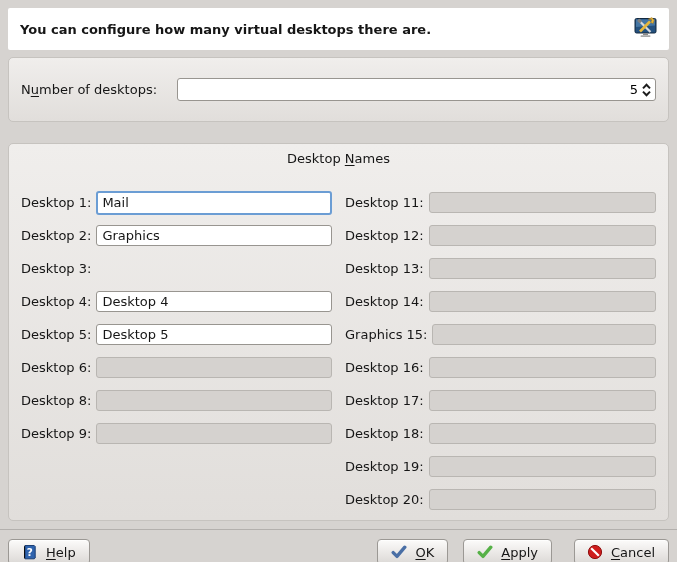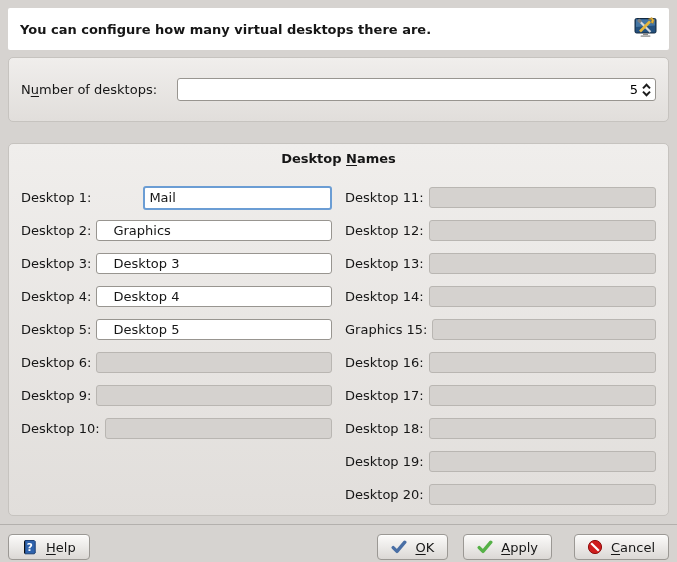--- a/index.html
+++ b/index.html
@@ -23,21 +23,21 @@
     background:linear-gradient(#f0eeec,#e1dedb);
     border:1px solid #c6c3bf; border-radius:5px;
   }
   .panel-number {
     flex:0 0 65px; display:flex; align-items:center; padding:0 12px; margin-bottom:21px;gap:10px;
   }
   .panel-names {
     flex:1 1 auto; margin-bottom:0; padding:6px 12px 10px;
     display:flex; flex-direction:column;
   }
-  .group-title { text-align:center; line-height:18px; margin-bottom:19px;font-weight:bold; }
+  .group-title { text-align:center; line-height:18px; margin-bottom:24px; }
 
   .mn { text-decoration:underline; text-underline-offset:2px; }
 
   label.field-label { white-space:nowrap; }
 
   .spinbox {
     flex:1; margin-left:10px; height:23px;
     background:#fff; border:1px solid #989590; border-radius:3px;
     display:flex; align-items:center; padding:0 3px 0 6px;
   }
@@ -49,27 +49,27 @@
   .spin-arrows svg { display:block; }
 
   .columns { display:flex; gap:13px; flex:1; }
   .col { flex:1; display:flex; flex-direction:column; gap:12px; }
 
   .name-row { display:flex; align-items:center; gap:5px; height:21px; }
   .name-row .field-label { min-width:63px; }
   .name-row input {
     flex:1; width:100%; height:21px; font:inherit;
     background:#fff; border:1px solid #989590; border-radius:3px;
-    padding:0 16px; outline:none; caret-color:#000; min-width:0; color:#161616;
+    padding:0 5px; outline:none; caret-color:#000; min-width:0; color:#161616;
   }
   .name-row input:disabled {
     background:#d5d2cf; border-color:#b9b6b2;
   }
   .name-row input.focused, .name-row input:focus {
-    border:2px solid #6b9dd4; padding:10px 4px;margin-left:47px;
+    border:2px solid #6b9dd4; padding:10px 4px;
   }
 
   .separator { border-top:1px solid #b3b0ad; margin:8px -8px 0; height:0; }
 
   .footer { display:flex; align-items:center; gap:15px; padding-top:9px; }
   .footer .spacer { flex:1; }
   .btn {
     height:26px; padding:0 13px;
     border:1px solid #9b9894; border-radius:4px;
     background:linear-gradient(#fcfbfa,#dbd8d5);
@@ -127,40 +127,39 @@
           <div class="name-row">
     <label class="field-label">Desktop 1:</label>
     <input type="text" class="focused" value="Mail" style="">
   </div>
           <div class="name-row">
     <label class="field-label">Desktop 2:</label>
     <input type="text" value="Graphics" style="">
   </div>
           <div class="name-row">
     <label class="field-label">Desktop 3:</label>
-    <input type="text" value="Desktop 3" style="">
   </div>
           <div class="name-row">
     <label class="field-label">Desktop 4:</label>
     <input type="text" value="Desktop 4" style="">
   </div>
           <div class="name-row">
     <label class="field-label">Desktop 5:</label>
     <input type="text" value="Desktop 5" style="">
   </div>
           <div class="name-row">
     <label class="field-label">Desktop 6:</label>
     <input type="text" disabled="" style="">
   </div>
           <div class="name-row">
+    <label class="field-label">Desktop 8:</label>
+    <input type="text" disabled="" style="">
+  </div>
+          <div class="name-row">
     <label class="field-label">Desktop 9:</label>
-    <input type="text" disabled="" style="">
-  </div>
-          <div class="name-row">
-    <label class="field-label">Desktop 10:</label>
     <input type="text" disabled="" style="">
   </div>
         </div>
       <div class="col">
           <div class="name-row">
     <label class="field-label">Desktop 11:</label>
     <input type="text" disabled="" style="">
   </div>
           <div class="name-row">
     <label class="field-label">Desktop 12:</label>

